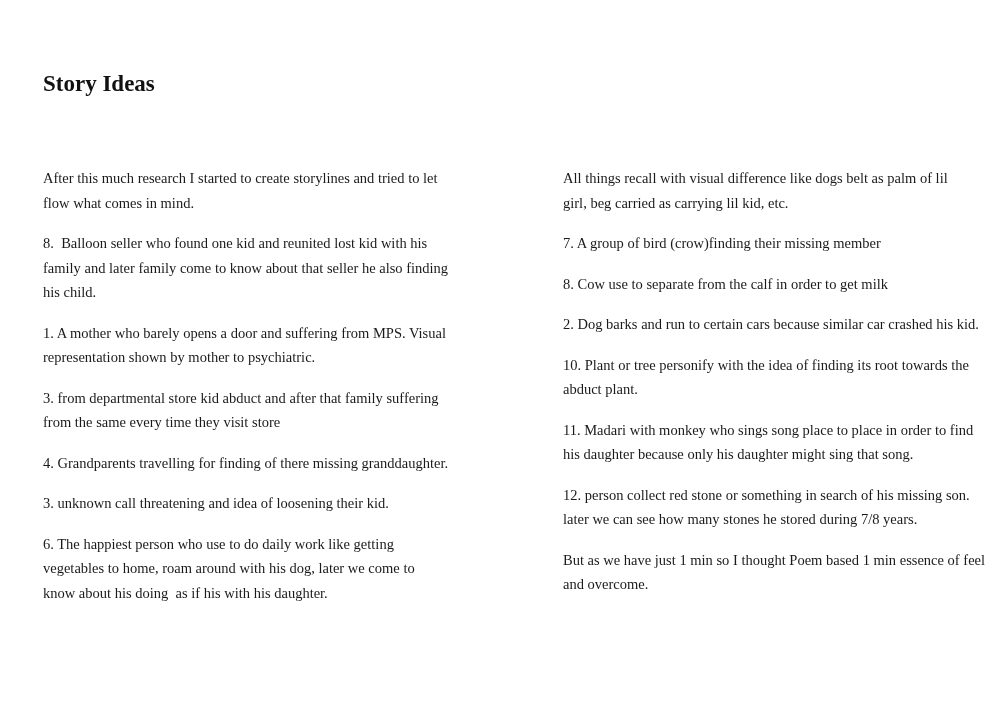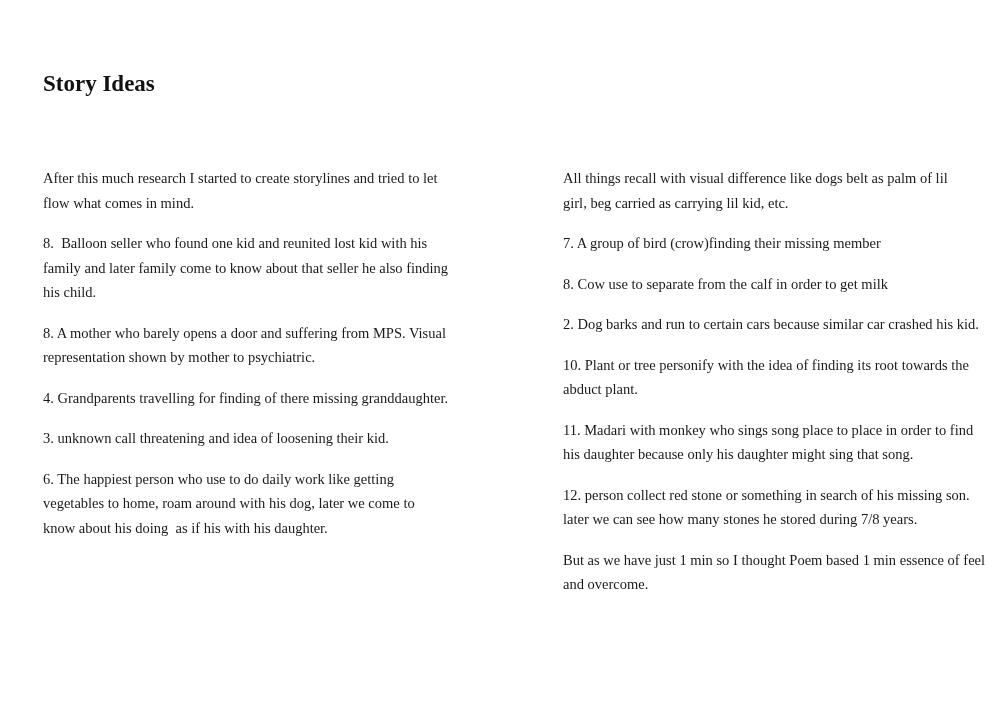--- a/index.html
+++ b/index.html
@@ -64,22 +64,24 @@
   <h1 class="doc-title">Story Ideas</h1>
 
   <div class="columns">
 
     <div class="col">
       <p>After this much research I started to create storylines and tried to let
 flow what comes in mind.</p>
       <p>8.  Balloon seller who found one kid and reunited lost kid with his
 family and later family come to know about that seller he also finding
 his child.</p>
-      <p>8. A mother who barely opens a door and suffering from MPS. Visual
+      <p>1. A mother who barely opens a door and suffering from MPS. Visual
 representation shown by mother to psychiatric.</p>
+      <p>3. from departmental store kid abduct and after that family suffering
+from the same every time they visit store</p>
       <p>4. Grandparents travelling for finding of there missing granddaughter.</p>
       <p>3. unknown call threatening and idea of loosening their kid.</p>
       <p>6. The happiest person who use to do daily work like getting
 vegetables to home, roam around with his dog, later we come to
 know about his doing  as if his with his daughter.</p>
     </div>
 
     <div class="col">
       <p>All things recall with visual difference like dogs belt as palm of lil
 girl, beg carried as carrying lil kid, etc.</p>

